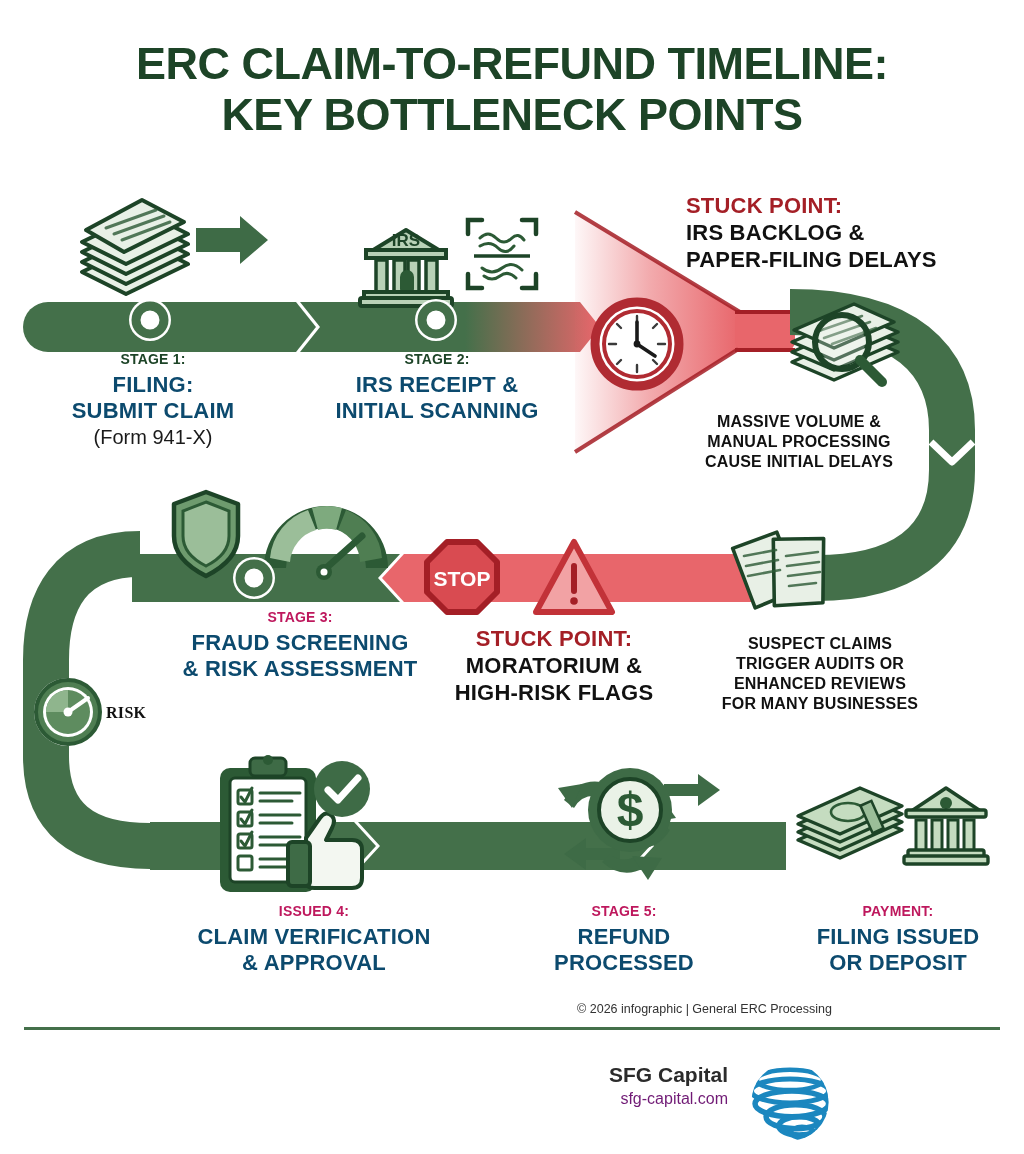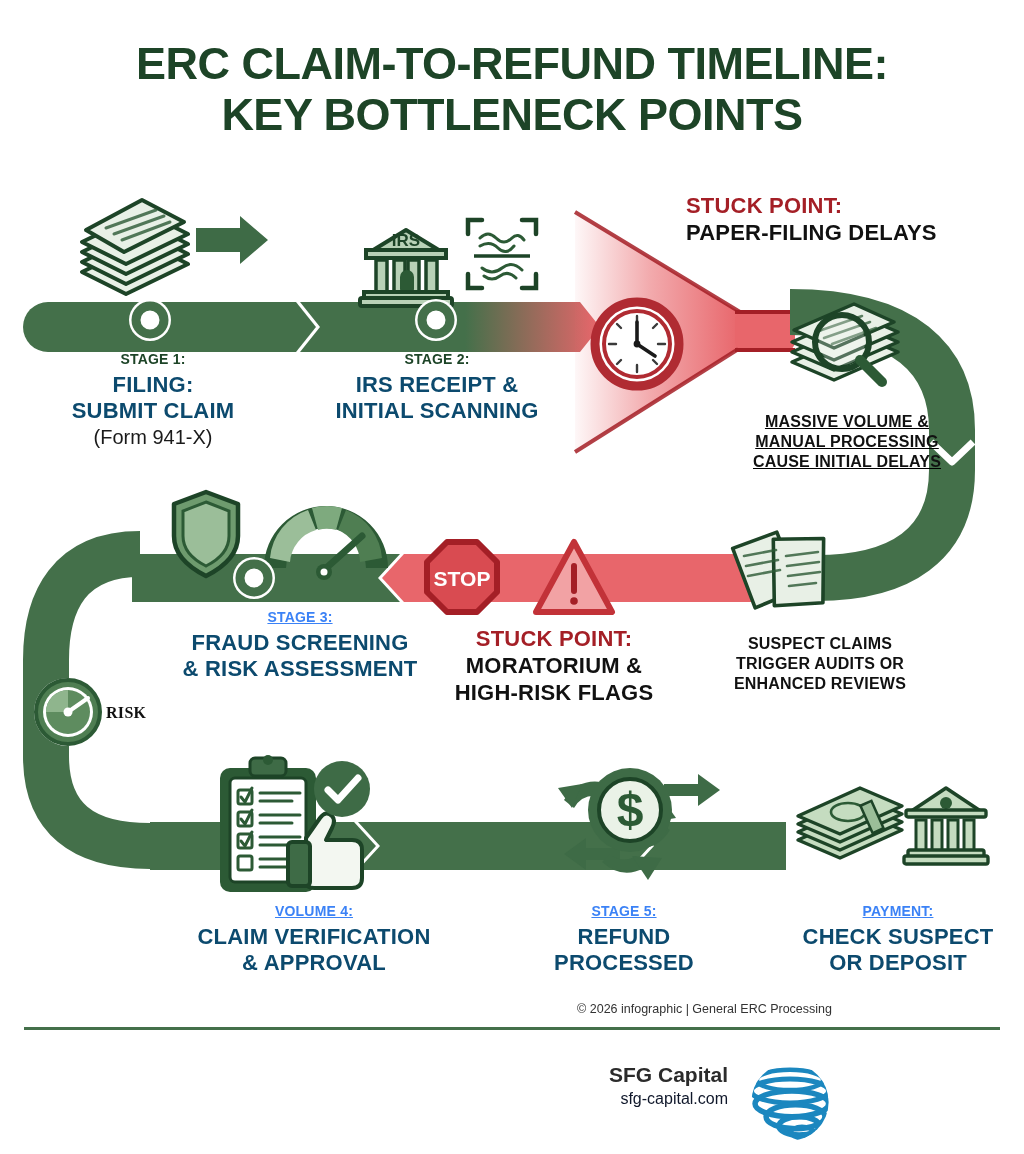--- a/index.html
+++ b/index.html
@@ -32,21 +32,21 @@
   
   #art { position: absolute; left: 0; top: 0; width: 1024px; height: 1154px; }
 
   
   .lbl { position: absolute; text-align: center; }
   .stage-num {
     font-weight: 800; font-size: 14px; line-height: 26px;
     letter-spacing: .2px;
   }
   .stage-num.green { color: #1D4427; }
-  .stage-num.black { color: #3b82f6; text-decoration: underline; }
+  .stage-num.black { color: #be185d; }
   .stage-desc {
     font-weight: 800; font-size: 22px; line-height: 26px;
     color: #0c4a6e; letter-spacing: .2px;
   }
   .stage-sub {
     font-weight: 400; font-size: 20px; line-height: 26px;
     color: #1a1a1a;
   }
   .stuck-head {
     font-weight: 800; font-size: 22px; line-height: 27px;
@@ -76,21 +76,21 @@
     width: 976px; height: 3px; background: #44704A;
   }
   .brand {
     position: absolute; right: 128px; top: 1062px;
     text-align: right;
   }
   .brand-name {
     font-size: 21px; font-weight: 700; color: #2b2b2b; line-height: 26px;
   }
   .brand-url {
-    font-size: 16px; font-weight: 400; color: #0f172a; line-height: 22px;
+    font-size: 16px; font-weight: 400; color: #701a75; line-height: 22px;
   }
   .brand-logo { position: absolute; right: 20px; top: 1056px; width: 92px; height: 92px; }
 </style>
 </head>
 <body>
 
 <div id="page">
 
   <div class="title-block">
     <div class="title-line">ERC CLAIM-TO-REFUND TIMELINE:</div>
@@ -404,24 +404,25 @@
   </div>
 
   <div class="lbl" style="left:306px; top:346px; width:262px;">
     <div class="stage-num green">STAGE 2:</div>
     <div class="stage-desc">IRS RECEIPT &amp;</div>
     <div class="stage-desc">INITIAL SCANNING</div>
   </div>
 
   <div class="lbl" style="left:686px; top:192px; width:330px; text-align:left;">
     <div class="stuck-head">STUCK POINT:</div>
+    <div class="stuck-body">IRS BACKLOG &amp;</div>
     <div class="stuck-body">PAPER-FILING DELAYS</div>
   </div>
 
-  <div class="lbl" style="left:716px; top:412px; width:262px;text-decoration:underline;">
+  <div class="lbl" style="left:668px; top:412px; width:262px;">
     <div class="note">MASSIVE VOLUME &amp;</div>
     <div class="note">MANUAL PROCESSING</div>
     <div class="note">CAUSE INITIAL DELAYS</div>
   </div>
 
   <div class="lbl" style="left:140px; top:604px; width:320px;">
     <div class="stage-num black">STAGE 3:</div>
     <div class="stage-desc">FRAUD SCREENING</div>
     <div class="stage-desc">&amp; RISK ASSESSMENT</div>
   </div>
@@ -429,39 +430,40 @@
   <div class="lbl" style="left:418px; top:625px; width:272px;">
     <div class="stuck-head">STUCK POINT:</div>
     <div class="stuck-body">MORATORIUM &amp;</div>
     <div class="stuck-body">HIGH-RISK FLAGS</div>
   </div>
 
   <div class="lbl" style="left:694px; top:634px; width:252px;">
     <div class="note">SUSPECT CLAIMS</div>
     <div class="note">TRIGGER AUDITS OR</div>
     <div class="note">ENHANCED REVIEWS</div>
+    <div class="note">FOR MANY BUSINESSES</div>
   </div>
 
   <div class="risk-tag" style="left:106px; top:704px;font-family:Liberation Serif, serif;">RISK</div>
 
   <div class="lbl" style="left:168px; top:898px; width:292px;">
-    <div class="stage-num black">VOLUME 4:</div>
+    <div class="stage-num black">ISSUED 4:</div>
     <div class="stage-desc">CLAIM VERIFICATION</div>
     <div class="stage-desc">&amp; APPROVAL</div>
   </div>
 
   <div class="lbl" style="left:518px; top:898px; width:212px;">
     <div class="stage-num black">STAGE 5:</div>
     <div class="stage-desc">REFUND</div>
     <div class="stage-desc">PROCESSED</div>
   </div>
 
   <div class="lbl" style="left:786px; top:898px; width:224px;">
     <div class="stage-num black">PAYMENT:</div>
-    <div class="stage-desc">CHECK SUSPECT</div>
+    <div class="stage-desc">FILING ISSUED</div>
     <div class="stage-desc">OR DEPOSIT</div>
   </div>
 
   <div class="copyright">© 2026 infographic | General ERC Processing</div>
   <div class="rule"></div>
 
   <div class="brand">
     <div class="brand-name">SFG Capital</div>
     <div class="brand-url">sfg-capital.com</div>
   </div>

